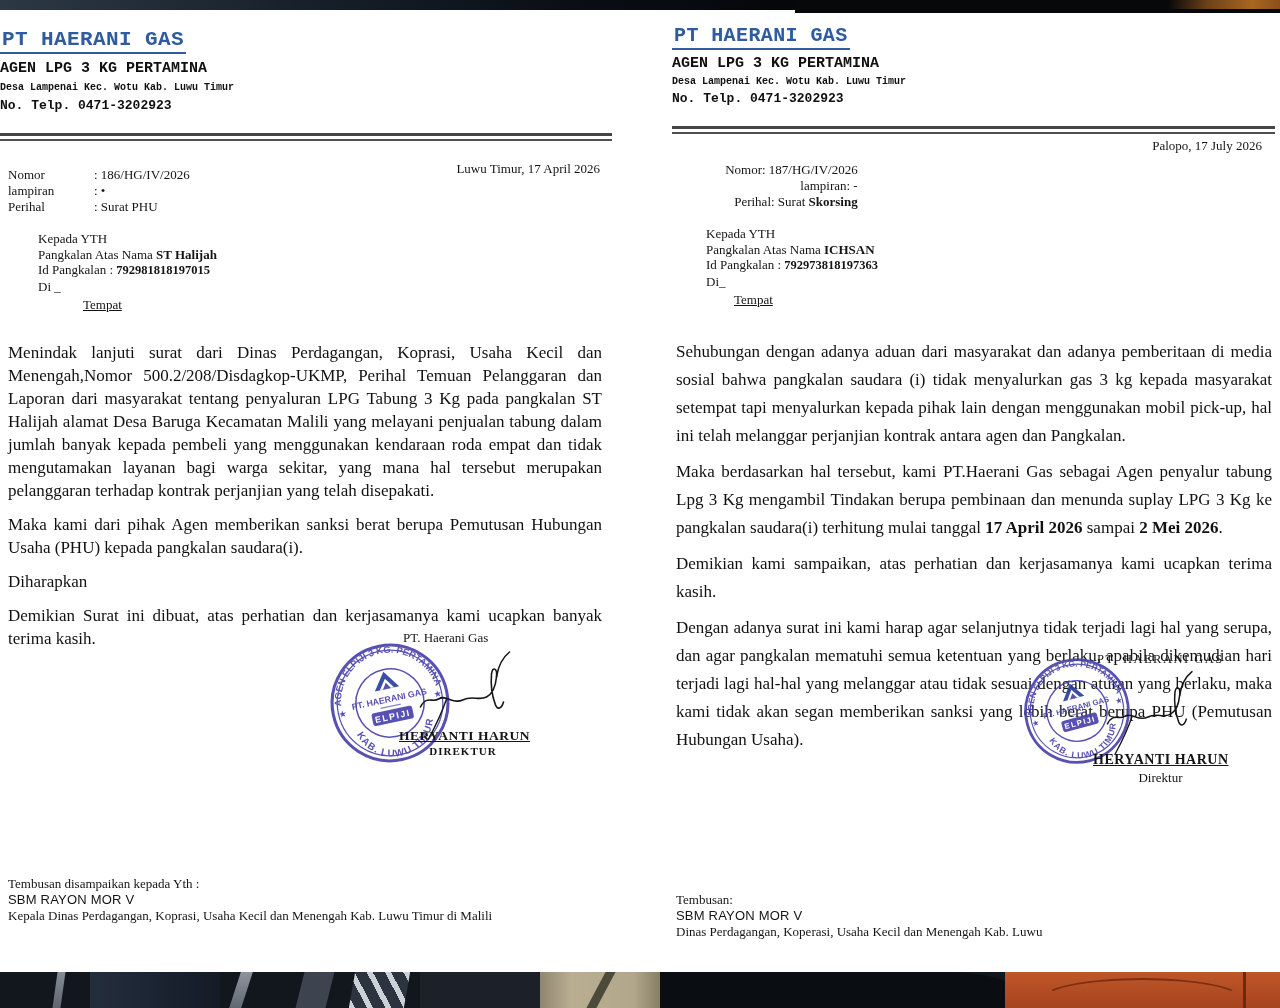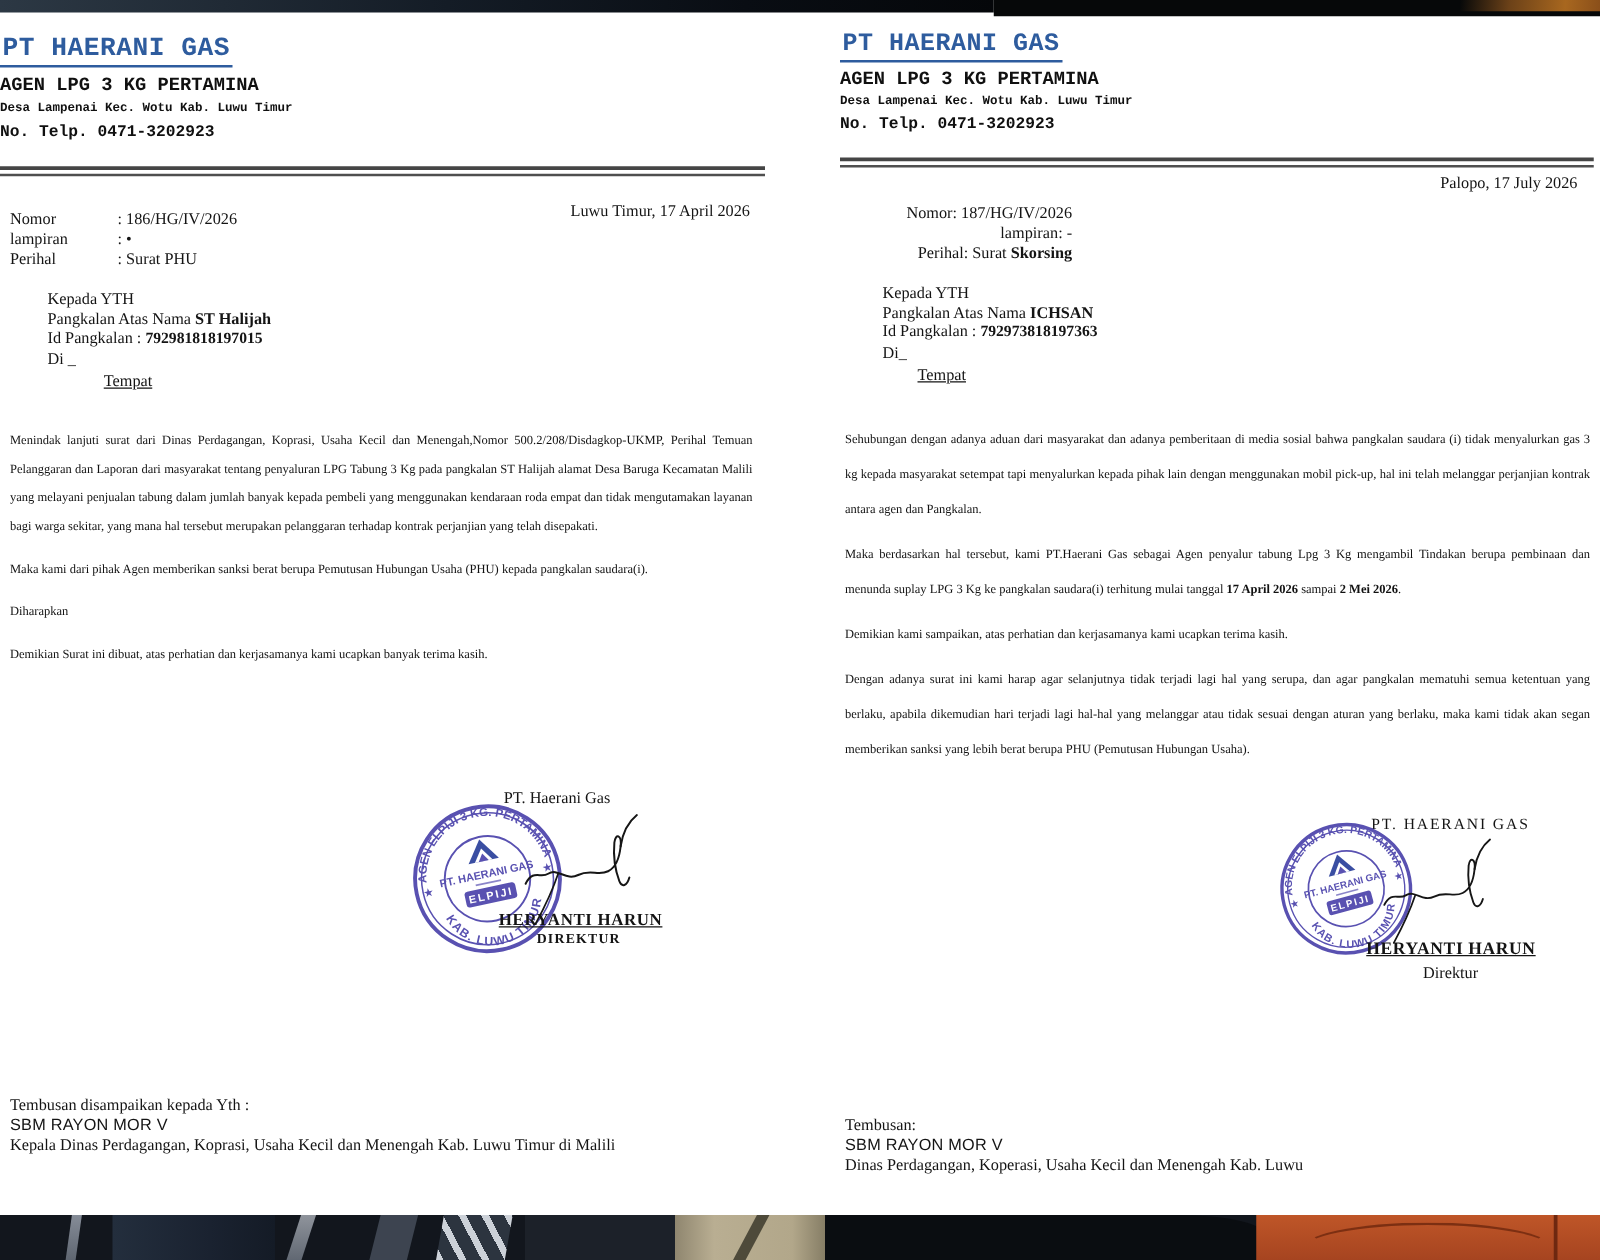--- a/index.html
+++ b/index.html
@@ -49,21 +49,21 @@
 
   .dateline{position:absolute;font-size:13px;text-align:right;}
 
   .meta{position:absolute;font-size:13px;line-height:15.8px;}
   .meta .lbl{display:inline-block;width:86px;}
 
   .recipient{position:absolute;font-size:13px;line-height:15.6px;margin-left:30px;}
   .recipient .idnum{font-family:Liberation Serif, serif;font-weight:bold;font-size:12.5px;}
   .recipient .tempat{text-decoration:underline;}
 
-  .body-text{position:absolute;text-align:justify;font-size:10px;color:#111;}
+  .body-text{position:absolute;text-align:justify;font-size:17px;color:#111;}
   .body-text p{margin:0;}
   .body-left{line-height:23px;}
   .body-left p{margin-bottom:11px;}
   .body-right{line-height:28px;}
   .body-right p{margin-bottom:8px;}
 
   .sig-company{position:absolute;font-size:13px;}
   .sig-company.caps{letter-spacing:1.5px;font-size:12.5px;}
   .sig-name{position:absolute;font-weight:bold;font-size:13.5px;text-decoration:underline;letter-spacing:.5px;}
   .sig-title{position:absolute;text-align:center;}

